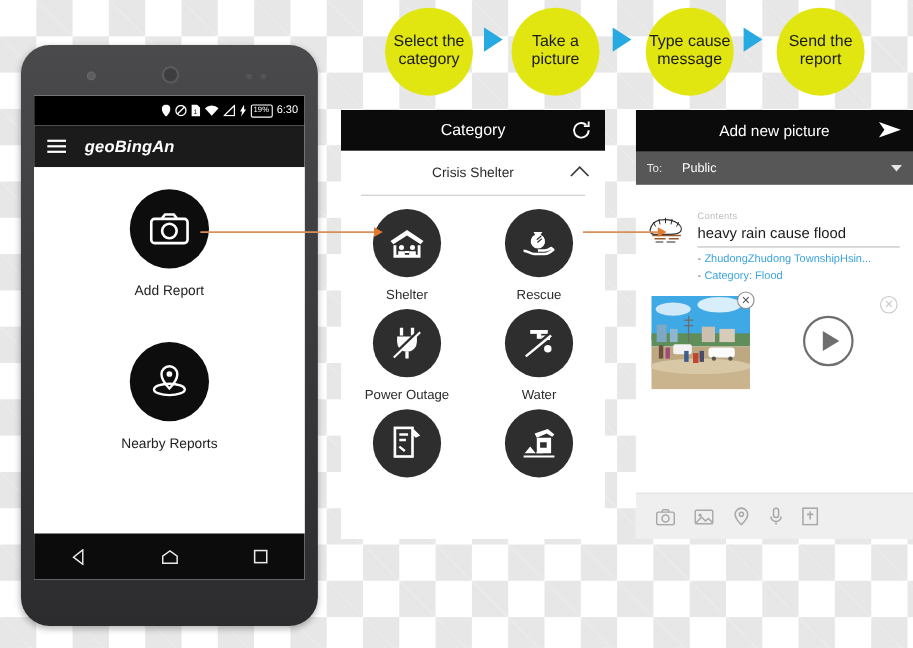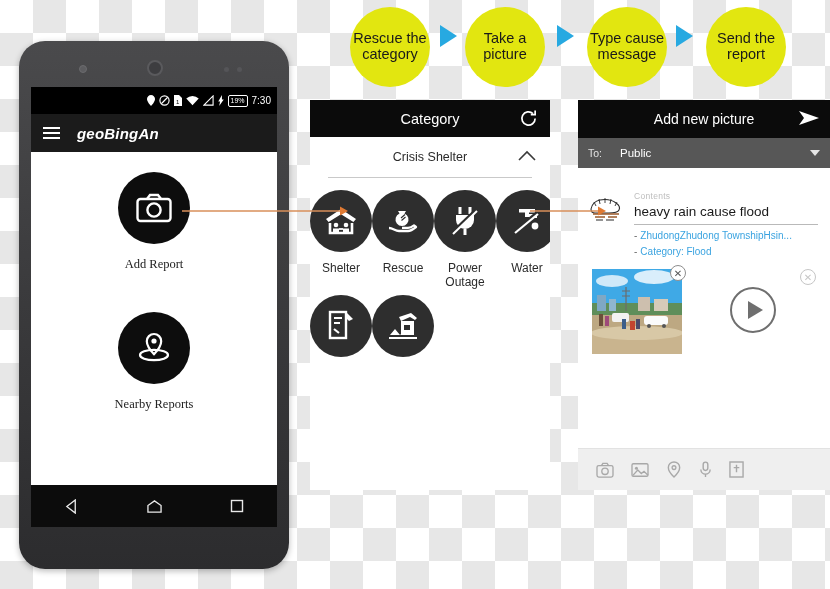--- a/index.html
+++ b/index.html
@@ -41,41 +41,41 @@
     background: #555558; }
   #screen { position: absolute; left: 12px; top: 46px; width: 246px; height: 440px;
     background: #fff; overflow: hidden; }
   #statusbar { height: 27px; background: #000; display: flex; align-items: center;
     justify-content: flex-end; padding-right: 6px; gap: 4px; color: #fff; font-size: 10px; }
   #appbar { height: 38px; background: #1b1b1b; display: flex; align-items: center;
     padding-left: 12px; gap: 17px; }
   #appbar .title { color: #fff; font-size: 15px; font-weight: bold; letter-spacing:.2px;font-style:italic;}
   .hamburger { width: 17px; display: flex; flex-direction: column; gap: 3px; }
   .hamburger i { display: block; height: 2px; background: #fff; }
-  #home-body { height: 333px; background: #fff; padding-top: 20px; text-align: center; font-family: Liberation Serif, serif; }
+  #home-body { height: 333px; background: #fff; padding-top: 20px; text-align: center; }
   .big-action { margin-bottom: 6px; }
   .circle-btn { width: 72px; height: 72px; border-radius: 50%; background: #0d0d0d;
     margin: 0 auto; display: flex; align-items: center; justify-content: center; }
   .big-action .lbl { margin-top: 13px; font-size: 12.5px; color: #222; }
   #navbar { height: 42px; background: #0c0c0c; display: flex; align-items: center;
     justify-content: space-around; }
   #phone-bottom { position:absolute; left:0; bottom:0; width:100%; height:42px; }
 
   
   #category-panel { position: absolute; left: 310px; top: 100px; width: 240px; height: 390px;
     background: #fff; overflow: hidden; }
   #cat-header { height: 37px; background: #0b0b0b; display: flex; align-items: center;
     justify-content: center; position: relative; }
   #cat-header .t { color: #fff; font-size: 14.5px; }
   #cat-refresh { position: absolute; right: 12px; top: 9px; }
   #cat-sub { height: 40px; display: flex; align-items: center; justify-content: center;
     position: relative; font-size: 12.5px; color: #2b2b2b; }
   #cat-sub .chev { position: absolute; right: 14px; top: 13px; }
   #cat-rule { height: 1px; background: #c9c9c9; margin: 0 18px 12px; }
-  #cat-grid { display: grid; grid-template-columns: 1fr 1fr 1fr 1fr; row-gap: 6px; }
+  #cat-grid { display: grid; grid-template-columns: 1fr 1fr; row-gap: 6px; }
   .cat-cell { text-align: center; }
   .cat-ic { width: 62px; height: 62px; border-radius: 50%; background: #2e2e2e;
     margin: 0 auto; display: flex; align-items: center; justify-content: center; }
   .cat-cell .lbl { margin-top: 9px; font-size: 12px; color: #2b2b2b; }
 
   
   #msg-panel { position: absolute; left: 578px; top: 100px; width: 252px; height: 390px;
     background: #fff; overflow: hidden; }
   #msg-header { height: 38px; background: #0b0b0b; display: flex; align-items: center;
     justify-content: center; position: relative; }
@@ -116,21 +116,21 @@
   
   .conn-arrow { position: absolute; height: 12px; }
 </style>
 </head>
 <body>
 
 <div id="stage">
 
   <div class="step-circle" style="left:350px; top:7px;">
     <div>
-      <span>Rescue the</span><br>
+      <span>Select the</span><br>
       <span>category</span>
     </div>
   </div>
   <div class="step-arrow" style="left:440px; top:25px;"></div>
 
   <div class="step-circle" style="left:465px; top:7px;">
     <div>
       <span>Take a</span><br>
       <span>picture</span>
     </div>
@@ -177,21 +177,21 @@
         <svg width="13" height="11" viewBox="0 0 14 11">
           <path d="M7 10.5 0.3 3.3A9.6 9.6 0 0 1 13.7 3.3z" fill="#fff"></path>
         </svg>
         <svg width="11" height="11" viewBox="0 0 12 12">
           <path d="M11 1v10H1z" fill="none" stroke="#fff" stroke-width="1.2"></path>
         </svg>
         <svg width="6" height="11" viewBox="0 0 6 12">
           <path d="M4 0 0 7h2l-1 5 5-7H4z" fill="#fff"></path>
         </svg>
         <span style="border:1px solid #fff;border-radius:2px;padding:0 2px;font-size:7px;line-height:10px;">19%</span>
-        <span>7:30</span>
+        <span>6:30</span>
       </div>
 
       <div id="appbar">
         <span class="hamburger">
             <i></i>
             <i></i>
             <i></i>
           </span>
         <span class="title">geoBingAn</span>
       </div>

